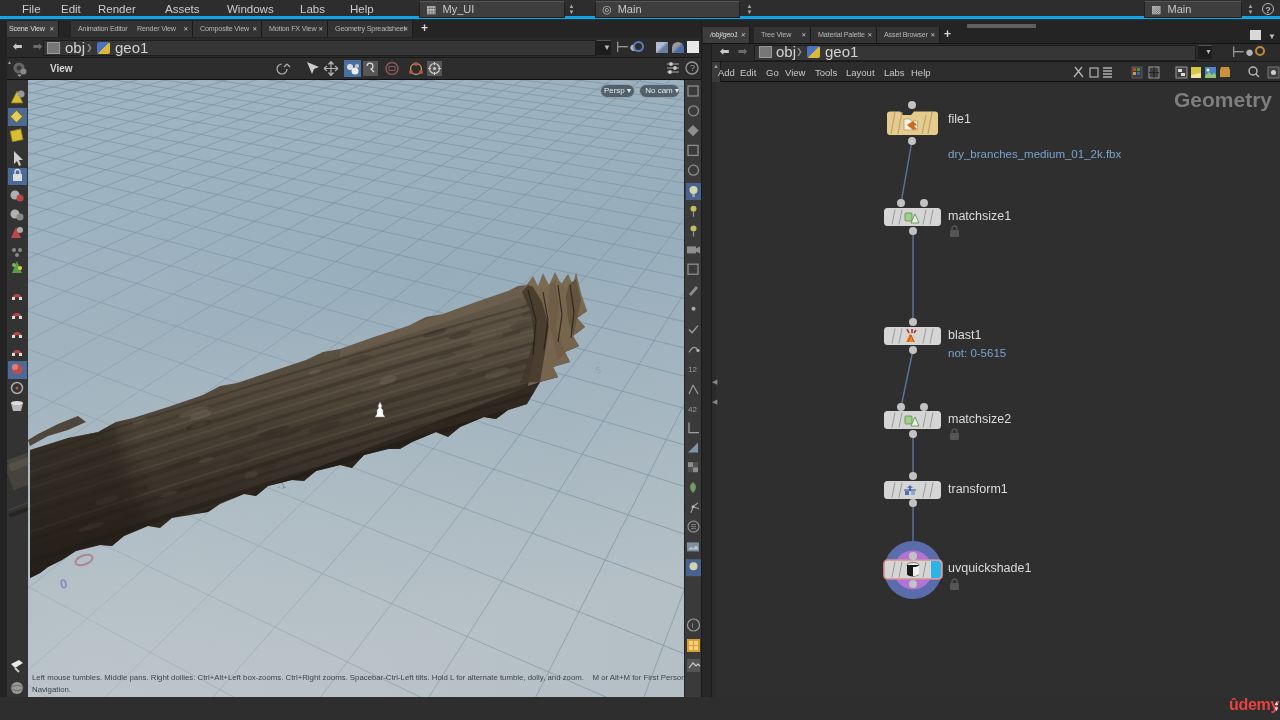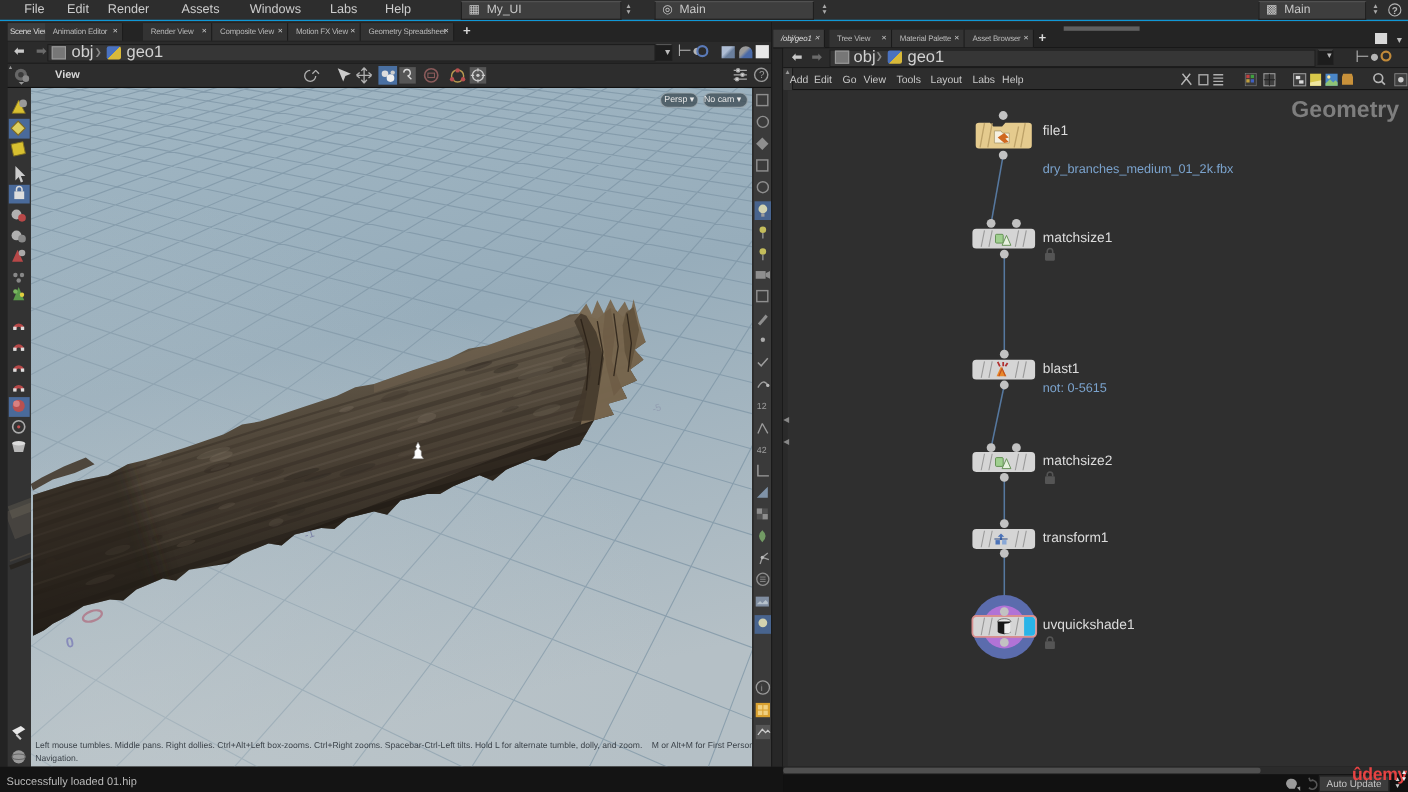--- a/index.html
+++ b/index.html
@@ -1,18 +1,18 @@
 <!DOCTYPE html>
 <html><head><meta charset="utf-8"><style>
 *{margin:0;padding:0;box-sizing:border-box}
 html,body{width:1280px;height:720px;overflow:hidden;background:#2e2e2e;font-family:"Liberation Sans",sans-serif;}
 .abs{position:absolute}
 #root{position:relative;width:1280px;height:720px}
 
-#menubar{left:0;top:0;width:1280px;height:19px;background:#2d2d2d;border-bottom:1px solid #0ea5e9}
+#menubar{left:0;top:0;width:1280px;height:19px;background:#2d2d2d;border-bottom:3px solid #0ea5e9}
 .mi{position:absolute;top:3px;font-size:11.5px;color:#cdcdcd}
 .ddbox{position:absolute;top:1px;height:17px;background:#3e3e3e;border:1px solid #1f1f1f;border-top:1px solid #555;color:#c8c8c8;font-size:11px;line-height:15px;padding:0 6px}
 .spin{position:absolute;top:3px;width:9px;height:13px;color:#aaa;font-size:6px;line-height:6px;text-align:center}
 
 .tabbar{background:#242424;border-bottom:1px solid #141414}
 .tab{position:absolute;top:1px;height:16px;background:#333;border-right:1px solid #1a1a1a;color:#b8b8b8;font-size:7.2px;letter-spacing:-0.2px;line-height:16px;padding-left:7px;white-space:nowrap;overflow:hidden}
 .tab .x{position:absolute;right:4px;top:0;color:#cacaca;font-size:6px}
 .tab.active{background:#3d3d3d;color:#dedede}
 .plus{position:absolute;top:1px;color:#d8d8d8;font-size:12px;font-weight:bold;line-height:15px}
 
@@ -55,21 +55,21 @@
   <div class="spin" style="left:567px">▲<br>▼</div>
   <div class="ddbox" style="left:595px;width:145px;">◎&nbsp;&nbsp;Main</div>
   <div class="spin" style="left:745px">▲<br>▼</div>
   <div class="ddbox" style="left:1144px;width:98px;">▩&nbsp;&nbsp;Main</div>
   <div class="spin" style="left:1246px">▲<br>▼</div>
   <div style="position:absolute;left:1262px;top:3px;width:12px;height:12px;border:1.5px solid #b5b5b5;border-radius:50%;color:#b5b5b5;font-size:9px;line-height:12px;text-align:center;font-weight:bold">?</div>
 </div>
 
 <div class="abs tabbar" style="left:0;top:20px;width:701px;height:30px">
   <div class="tab active" style="left:2px;width:57px">Scene View<span class="x">✕</span></div>
-  <div class="tab" style="left:41px;width:71px">Animation Editor<span class="x">✕</span></div>
+  <div class="tab" style="left:71px;width:71px">Animation Editor<span class="x">✕</span></div>
   <div class="tab" style="left:130px;width:63px">Render View<span class="x">✕</span></div>
   <div class="tab" style="left:193px;width:69px">Composite View<span class="x">✕</span></div>
   <div class="tab" style="left:262px;width:66px">Motion FX View<span class="x">✕</span></div>
   <div class="tab" style="left:328px;width:85px">Geometry Spreadsheet<span class="x">✕</span></div>
   <div class="plus" style="left:421px">+</div>
 </div>
 
 <div class="abs crumb" style="left:0;top:38px;width:701px;height:20px">
   <div class="navarrow" style="left:13px;top:2px;color:#c9c9c9">⬅</div>
   <div class="navarrow" style="left:33px;top:2px;color:#6a6a6a">➡</div>
@@ -299,21 +299,21 @@
 <path d="M312,269 L480,211 500,205 515,210 527,200 538,208 548,199 553,212 500,215 312,277 Z" fill="#83715a" opacity="0.3"></path>
 </g>
 <path d="M497,207 L505,196 510,206 515,193 521,205 527,192 533,204 540,194 545,205 548,192 553,213 559,231 549,238 557,247 545,256 551,266 537,272 542,282 525,287 530,297 512,302 500,306 505,280 510,255 505,230 498,215 Z" fill="#78674f" opacity="0.95"></path>
 <path d="M512,302 L517,272 521,246 514,222 505,207 500,205 494,212 503,232 506,258 499,284 492,303 Z" fill="#42372a" opacity="0.85"></path>
 <path d="M548,199 L553,220 549,238 545,256 540,240 538,216 541,204 Z" fill="#5c4d38" opacity="0.75"></path>
 <path d="M527,200 L531,224 528,248 537,272 530,280 523,252 520,224 522,204 Z" fill="#6a5942" opacity="0.6"></path>
 <path d="M500,210 L508,240 505,275 M515,212 L520,240 516,270 M530,205 L534,235 530,262 M542,205 L546,232 543,258" stroke="#251d14" stroke-width="1.2" fill="none" opacity="0.8"></path>
 <path d="M2,366 L20,356 40,350 58,342 50,336 30,344 10,354 0,360 Z" fill="#453a2d" opacity="0.9"></path>
 </svg>
 <div style="position:absolute;left:572px;top:4px;width:35px;height:14px;background:rgba(58,72,80,.75);border:1px solid rgba(205,215,220,.55);border-radius:7px;color:#e9e9e9;font-size:8px;line-height:12px;text-align:center">Persp ▾</div>
-<div style="position:absolute;left:611px;top:4px;width:41px;height:14px;background:rgba(58,72,80,.75);border:1px solid rgba(205,215,220,.55);border-radius:7px;color:#e9e9e9;font-size:8px;line-height:12px;text-align:left">No cam ▾</div>
+<div style="position:absolute;left:611px;top:4px;width:41px;height:14px;background:rgba(58,72,80,.75);border:1px solid rgba(205,215,220,.55);border-radius:7px;color:#e9e9e9;font-size:8px;line-height:12px;text-align:right">No cam ▾</div>
 <div style="position:absolute;left:4px;top:592px;width:654px;color:#3c434a;font-size:7.8px;line-height:11.5px;white-space:nowrap;overflow:hidden">Left mouse tumbles. Middle pans. Right dollies. Ctrl+Alt+Left box-zooms. Ctrl+Right zooms. Spacebar-Ctrl-Left tilts. Hold L for alternate tumble, dolly, and zoom. &nbsp;&nbsp;&nbsp;M or Alt+M for First Person<br>Navigation.</div>
 <svg width="16" height="18" style="position:absolute;left:344px;top:321px">
         <path d="M8,1 L10,5 L9,7 L11,9 L11,13 L13,16 L3,16 L5,13 L5,9 L7,7 L6,5 Z" fill="#fff" stroke="#888" stroke-width="0.5"></path>
       </svg>
     </div>
 
 <div class="abs" id="rstrip" style="opacity:1">
       <svg opacity="0.88" width="17" height="617" style="position:absolute;left:0;top:0">
         <rect x="3" y="6" width="10" height="10" fill="none" stroke="#9a9a9a" stroke-width="1.3"></rect>
         <circle cx="8.5" cy="30.8" r="5" fill="none" stroke="#9a9a9a" stroke-width="1.3"></circle>
@@ -522,28 +522,15 @@
 <div class="nlabel" style="left:236px;top:246px">blast1</div>
 <div class="nsub" style="left:236px;top:265px">not: 0-5615</div>
 <div class="nlabel" style="left:236px;top:330px">matchsize2</div>
 <div class="nlabel" style="left:236px;top:400px">transform1</div>
 <div class="nlabel" style="left:236px;top:479px">uvquickshade1</div>
 <div style="position:absolute;left:0;top:0;width:4px;height:615px;background:#2a2a2a"></div>
 <div style="position:absolute;left:0;top:296px;color:#888;font-size:7px">◀</div>
 <div style="position:absolute;left:0;top:316px;color:#888;font-size:7px">◀</div>
 </div>
 
-<div class="abs" id="statusbar">
-  <div style="position:absolute;left:6px;top:9px">Successfully loaded 01.hip</div>
-  <div style="position:absolute;left:712px;top:0;width:568px;height:7px;background:#2b2b2b"></div>
-  <div style="position:absolute;left:712px;top:1px;width:434px;height:5px;background:#505050;border-radius:2px"></div>
-  <div style="position:absolute;left:712px;top:7px;width:568px;height:16px;background:#111"></div>
-  <svg width="110" height="16" style="position:absolute;left:1160px;top:7px">
-    <path d="M10,11 a5,4.5 0 1 1 9,-2 l-2,4 -5,0 Z" fill="#9a9a9a"></path>
-        <path d="M19,12 l3,3 0,-4 Z" fill="#9a9a9a"></path>
-    <path d="M31,6 a4,4 0 1 1 -1,6 M31,6 l-1,-3 M31,6 l3,-1" stroke="#555" stroke-width="1.5" fill="none"></path>
-  </svg>
-  <div style="position:absolute;left:1199px;top:8px;width:64px;height:15px;background:#3c3c3c;border:1px solid #222;color:#c6c6c6;font-size:9px;line-height:13px;text-align:center">Auto Update</div>
-  <div class="spin" style="left:1266px;top:9px;color:#ccc">▲<br>▼</div>
-</div>
 <div style="position:absolute;left:1229px;top:696px;color:#ef4444;font-size:16px;font-weight:bold;opacity:.96;letter-spacing:-0.3px">ûdemy</div>
     <div class="spin" style="left:1272px;top:700px;color:#eee">▲<br>▼</div>
 
 </div>
 </body></html>

